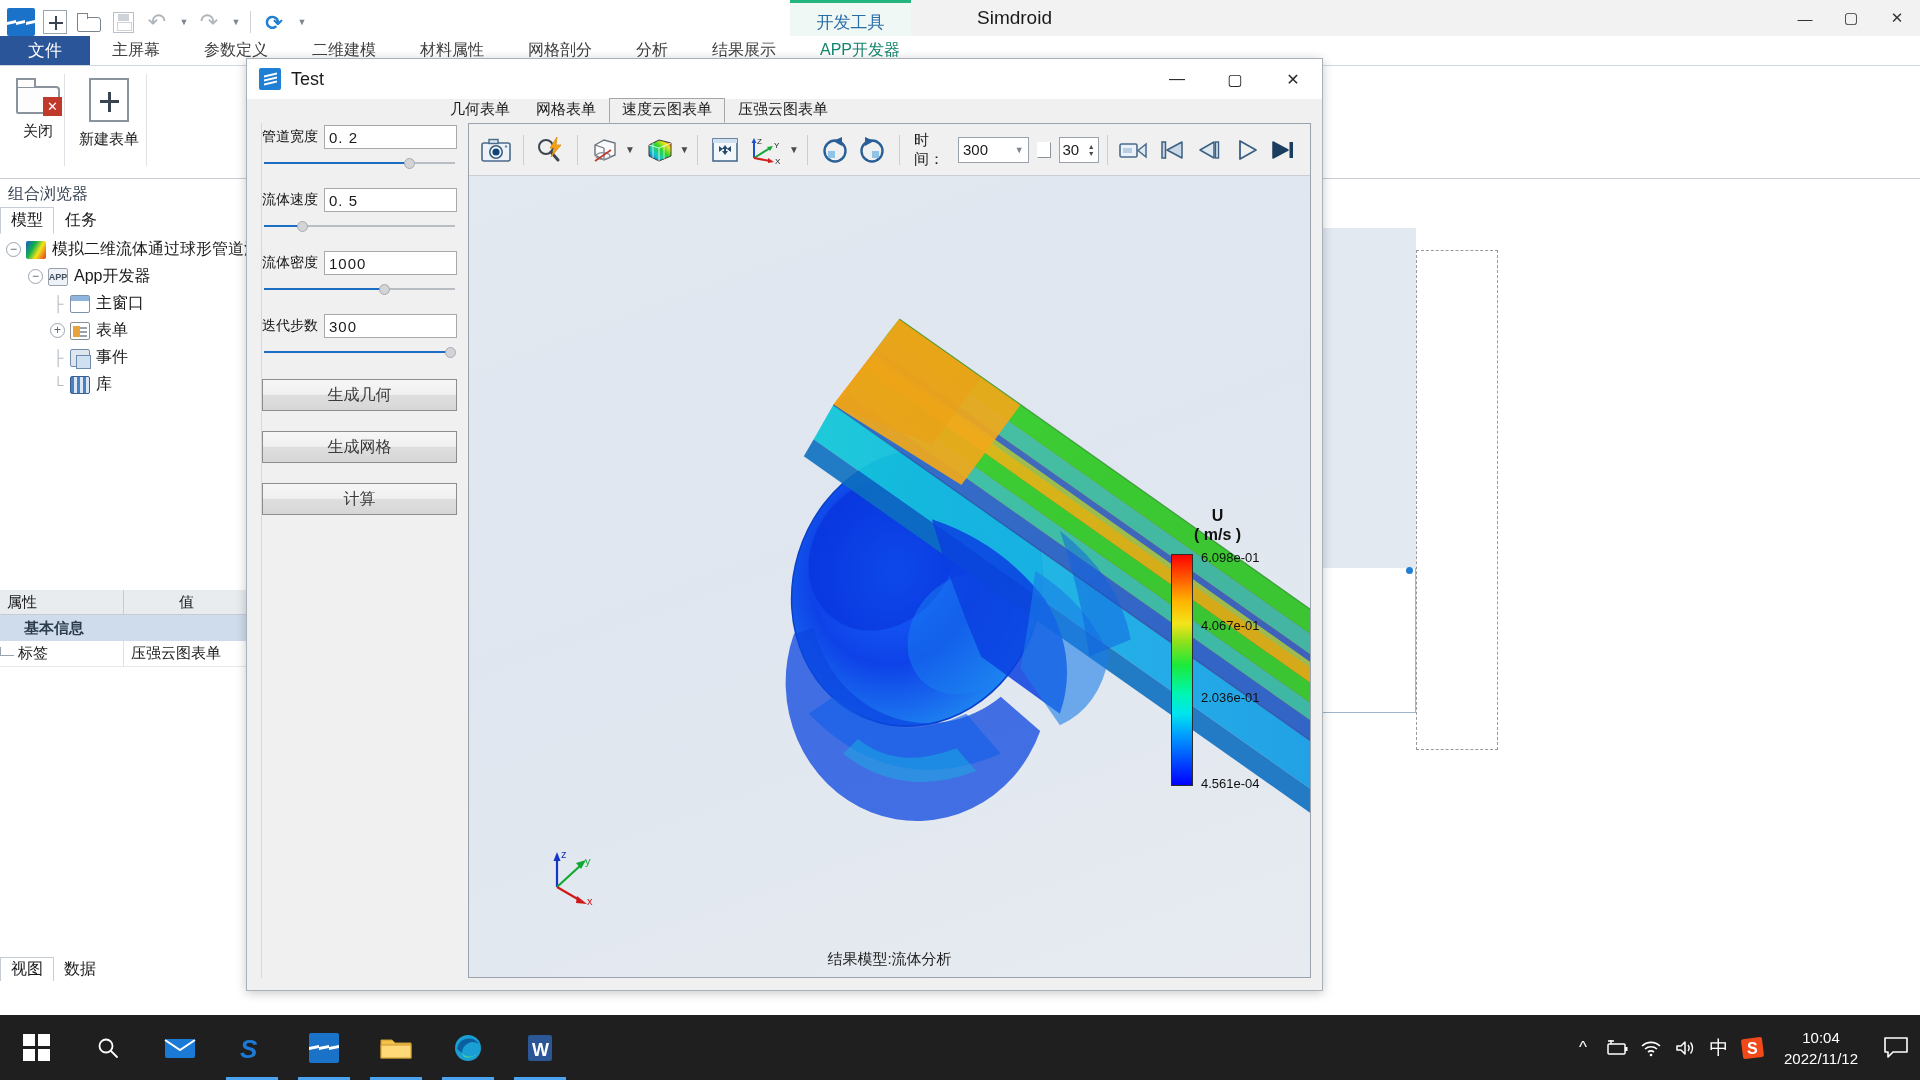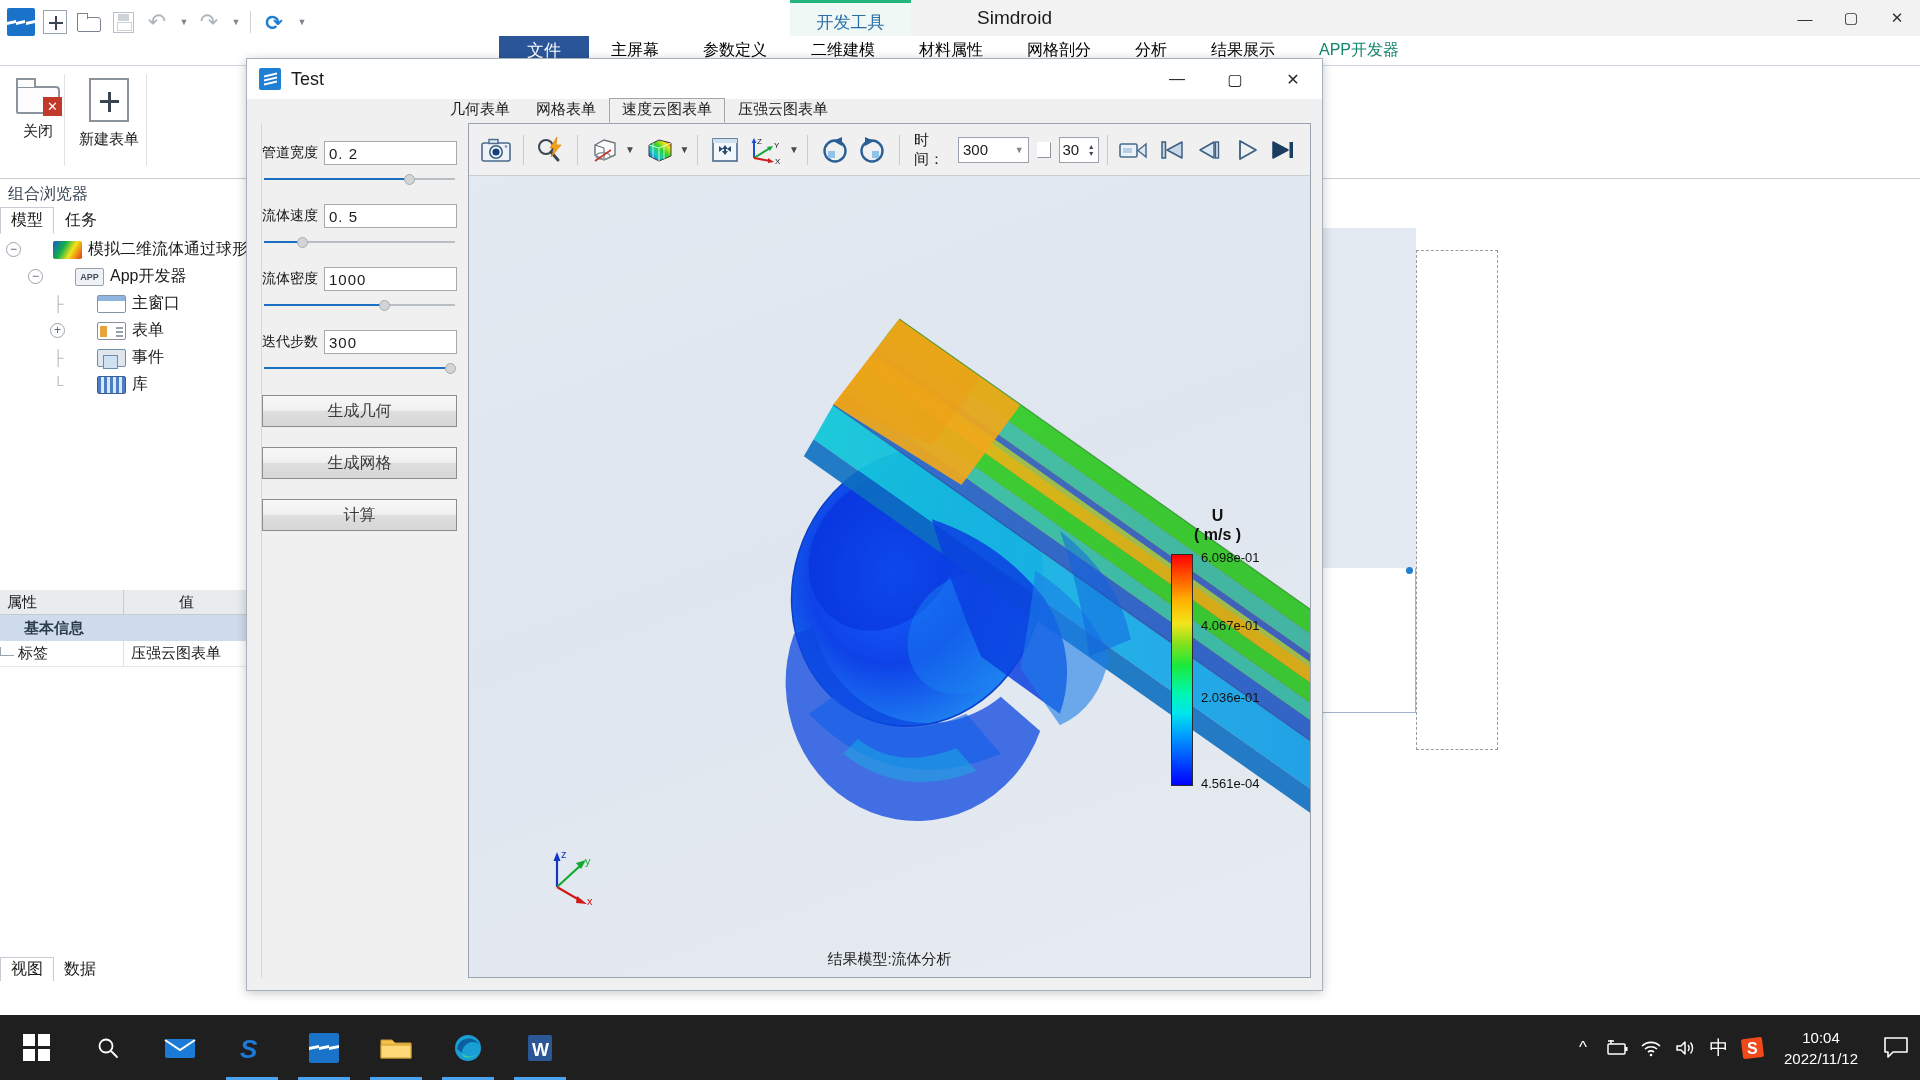--- a/index.html
+++ b/index.html
@@ -35,23 +35,22 @@
   .diskicon::before{content:"";position:absolute;left:3px;bottom:1px;width:13px;height:7px;border:1.4px solid #cdd3d9;}
   .arrowglyph{font-size:22px;color:#aeb5bd;line-height:1;}
   .caret{font-size:9px;color:#7d858e;margin-left:2px;}
   .refresh{color:#1e7fd4;font-size:21px;font-weight:bold;line-height:1;}
 
   
   .ribbon-tabs{
     position:absolute;left:0;top:36px;width:1920px;height:30px;
     background:#ffffff;display:flex;align-items:stretch;
     border-bottom:1px solid #cfd8e0;
-    justify-content:center;
   }
-  .rtab{ padding:0 22px; display:flex;align-items:center; font-size:16px; color:#000000;}
+  .rtab{ padding:0 22px; display:flex;align-items:center; font-size:16px; color:#404040;}
   .rtab.active{ background:#2a5699; color:#fff; font-size:17px; padding:0 28px;}
   .rtab.grn{color:#14866d;}
 
   
   .devtab{
     position:absolute;left:790px;top:0;width:121px;height:42px;
     background:#f0f8f6;border-top:3px solid #24b47e;
     display:flex;align-items:center;justify-content:center;
     color:#2a6ea6;font-size:17px;
   }
@@ -90,21 +89,21 @@
   .browser-title{position:absolute;left:0;top:180px;width:246px;height:28px;
     display:flex;align-items:center;padding-left:8px;font-size:16px;color:#3b4654;background:#fff;}
   .btabs{position:absolute;left:0;top:208px;width:246px;height:26px;display:flex;align-items:flex-end;background:#fff;}
   .btab{padding:2px 10px;font-size:16px;color:#1a1a1a;border:1px solid transparent;}
   .btab.active{background:#fff;border:1px solid #c6ccd3;border-bottom-color:#fff;}
   .tree{position:absolute;left:0;top:236px;width:246px;height:350px;background:#fff;font-size:16px;}
   .trow{display:flex;align-items:center;height:27px;padding-left:4px;white-space:nowrap;}
   .exp{width:15px;height:15px;border:1px solid #9aa4af;border-radius:50%;color:#5a6470;
        font-size:12px;line-height:13px;text-align:center;margin-right:5px;flex:none;background:#fff;}
   .nub{width:16px;margin-right:4px;color:#b5bcc4;font-size:15px;flex:none;text-align:center;}
-  .tico{width:29px;height:18px;margin-right:6px;flex:none;position:relative;border-radius:2px;margin-left:27px;}
+  .tico{width:20px;height:18px;margin-right:6px;flex:none;position:relative;border-radius:2px;}
   .ic-model{background:linear-gradient(120deg,#1b57c9 0%,#13b04a 35%,#f2e41a 62%,#e8321a 100%);}
   .ic-app{background:#eef1f5;border:1px solid #98a2ad;font-size:9px;color:#44505e;
      display:flex;align-items:center;justify-content:center;font-weight:bold;}
   .ic-win{background:#fff;border:1px solid #7f93ab;}
   .ic-win::after{content:"";position:absolute;left:0;top:0;right:0;height:5px;background:#8fb4dd;}
   .ic-form{background:#fff;border:1px solid #8a8f96;}
   .ic-form::after{content:"";position:absolute;left:2px;top:3px;width:7px;height:11px;background:#e8a33d;}
   .ic-form::before{content:"";position:absolute;right:2px;top:4px;width:7px;height:2px;background:#98a2ad;box-shadow:0 4px 0 #98a2ad,0 8px 0 #98a2ad;}
   .ic-evt{background:#dfe6ee;border:1px solid #6f8bab;}
   .ic-evt::after{content:"";position:absolute;left:5px;top:5px;width:13px;height:12px;background:#cfe0f0;border:1px solid #6f8bab;}
@@ -425,21 +424,21 @@
   <div class="dlg-body">
 
     <div class="dtabs" style="top:0px;left:190px;">
       <div class="dtab"><span>几何表单</span></div>
       <div class="dtab"><span>网格表单</span></div>
       <div class="dtab active"><span>速度云图表单</span></div>
       <div class="dtab"><span>压强云图表单</span></div>
     </div>
 
     <div class="params">
-      <div class="pgroup" style="margin-top:18px;">
+      <div class="pgroup" style="margin-top:2px;">
         <div class="prow">
           <div class="plabel">管道宽度</div>
           <div class="pinput">
               <span>0. 2</span>
             </div>
         </div>
         <div class="slider">
           <div class="strack"></div>
             <div class="sfill" style="width:75%"></div>
             <div class="sknob" style="left:73%"></div>

